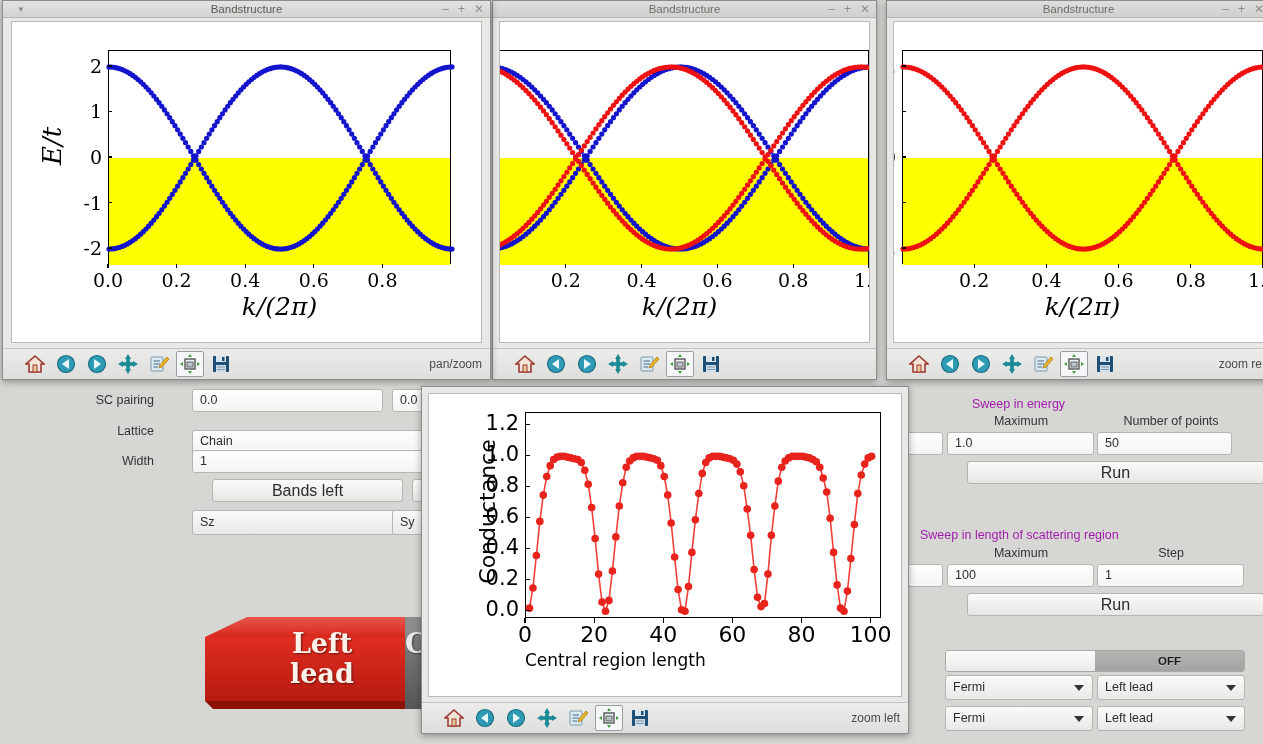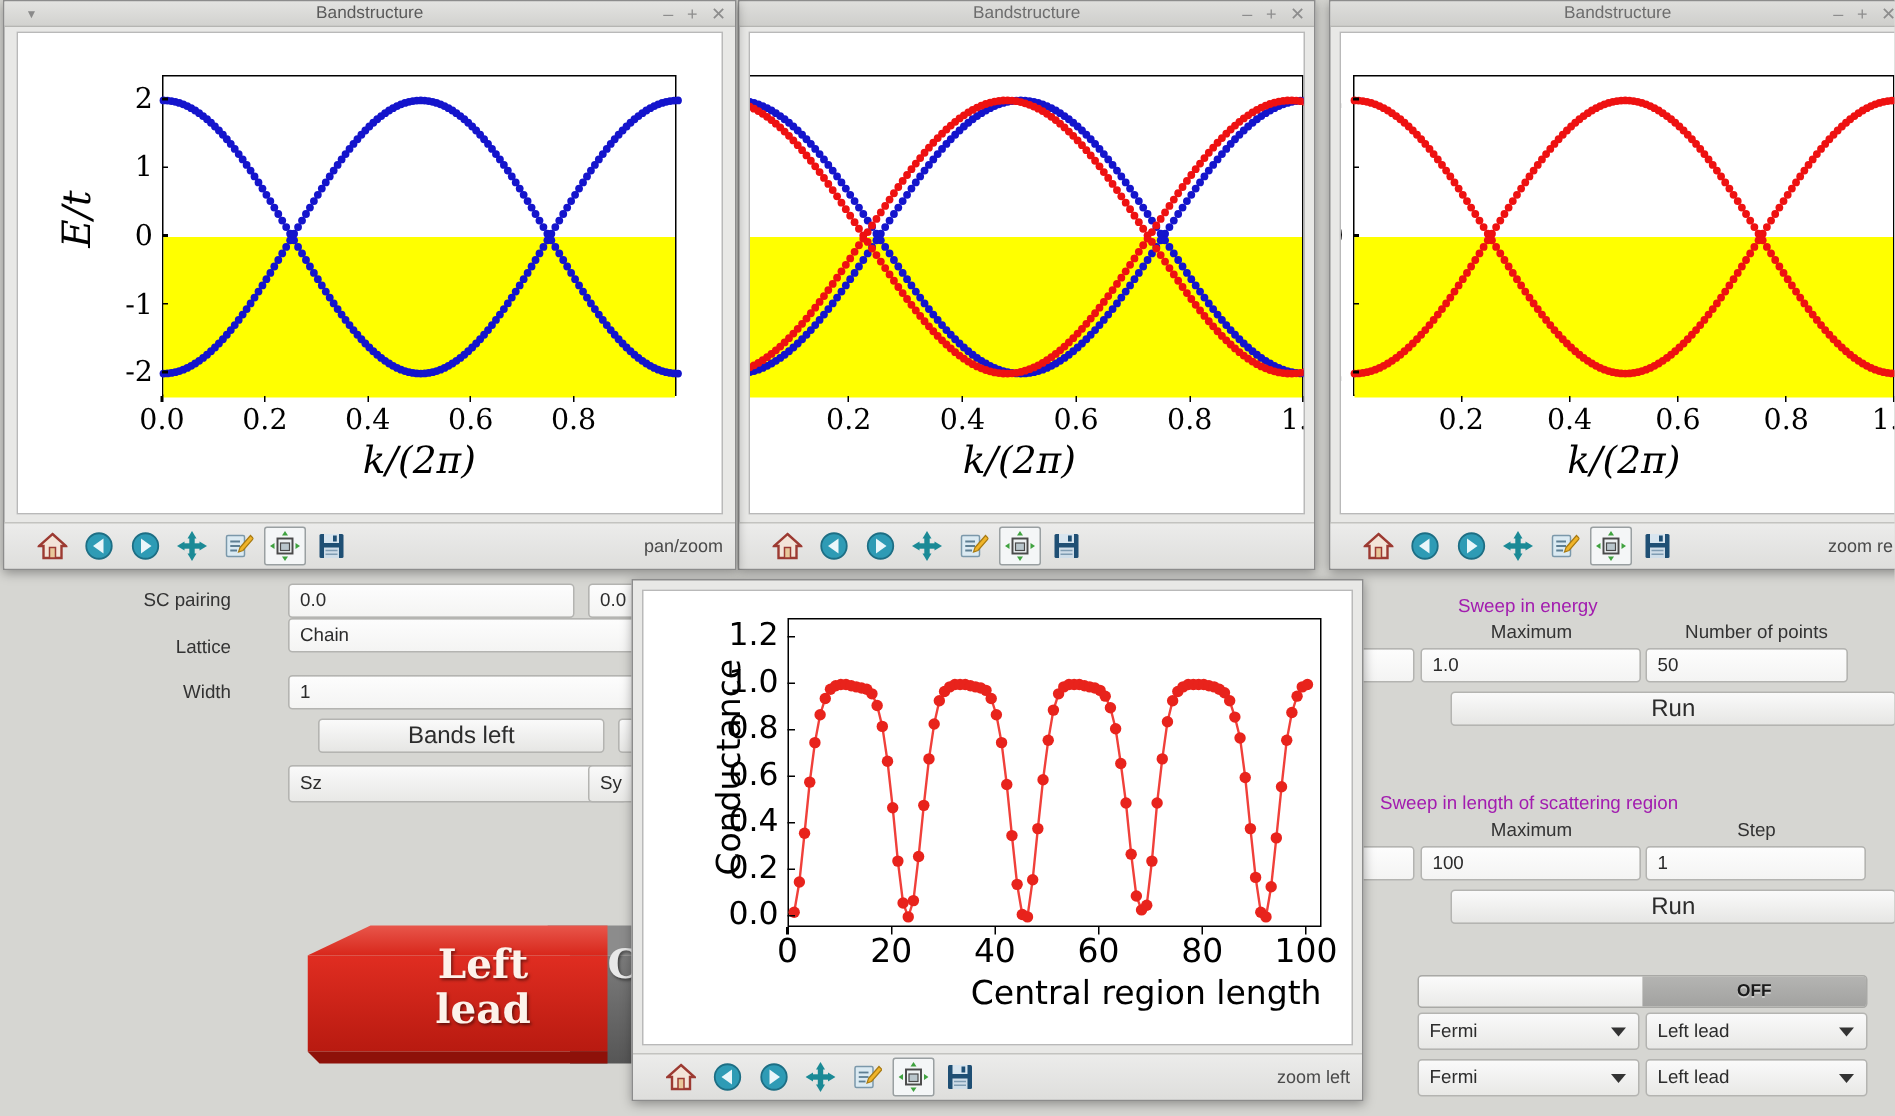--- a/index.html
+++ b/index.html
@@ -85,21 +85,21 @@
 </head>
 <body>
 
 <div class="app-bg"></div>
 
 <div class="frm-label" style="left:20px;top:393px;width:134px;">SC pairing</div>
 <div class="inp" style="left:192px;top:389px;width:191px;">0.0</div>
 <div class="inp" style="left:392px;top:389px;width:48px;">0.0</div>
 
 <div class="frm-label" style="left:20px;top:424px;width:134px;">Lattice</div>
-<div class="inp" style="left:192px;top:412px;width:240px;">Chain</div>
+<div class="inp" style="left:192px;top:430px;width:240px;">Chain</div>
 
 <div class="frm-label" style="left:20px;top:454px;width:134px;">Width</div>
 <div class="inp" style="left:192px;top:450px;width:240px;">1</div>
 
 <div class="btn" style="left:192px;top:479px;width:191px;">Bands left</div>
 <div class="btn" style="left:392px;top:479px;width:48px;"></div>
 
 <div class="sel" style="left:192px;top:510px;width:226px;">
   <span>Sz</span>
   <span class="caret"></span>
@@ -1681,21 +1681,21 @@
         <div class="ticklbl" style="left:34px;top:141.30075187969925px;width:56px;text-align:right;font-family:&quot;DejaVu Sans&quot;,sans-serif;font-size:21px;">0.4</div>
         <div style="position:absolute;left:96px;top:122.7233082706767px;width:5px;height:1.2px;background:#000;"></div>
         <div class="ticklbl" style="left:34px;top:110.32330827067669px;width:56px;text-align:right;font-family:&quot;DejaVu Sans&quot;,sans-serif;font-size:21px;">0.6</div>
         <div style="position:absolute;left:96px;top:91.74586466165414px;width:5px;height:1.2px;background:#000;"></div>
         <div class="ticklbl" style="left:34px;top:79.34586466165413px;width:56px;text-align:right;font-family:&quot;DejaVu Sans&quot;,sans-serif;font-size:21px;">0.8</div>
         <div style="position:absolute;left:96px;top:60.76842105263158px;width:5px;height:1.2px;background:#000;"></div>
         <div class="ticklbl" style="left:34px;top:48.36842105263158px;width:56px;text-align:right;font-family:&quot;DejaVu Sans&quot;,sans-serif;font-size:21px;">1.0</div>
         <div style="position:absolute;left:96px;top:29.79097744360903px;width:5px;height:1.2px;background:#000;"></div>
         <div class="ticklbl" style="left:34px;top:17.39097744360903px;width:56px;text-align:right;font-family:&quot;DejaVu Sans&quot;,sans-serif;font-size:21px;">1.2</div>
         <div class="axlabel-sans" style="left:-62px;top:105px;width:240px;text-align:center;font-size:22px;transform:rotate(-90deg);">Conductance</div>
-        <div class="axlabel-sans" style="left:96px;top:256px;width:356px;text-align:right;font-size:22px;">Central region length</div>
+        <div class="axlabel-sans" style="left:96px;top:256px;width:356px;text-align:left;font-size:17px;">Central region length</div>
       </div>
   </div>
   <div class="toolbar">
     <div class="tbtn">
         <svg width="20" height="20" viewBox="0 0 20 20">
           <polygon points="10,2 19,10 16,10 16,18 4,18 4,10 1,10" fill="#f3e4d8" stroke="#9c3a32" stroke-width="1.6"></polygon>
           <rect x="8" y="11" width="4" height="7" fill="#e8c89a" stroke="#9c3a32" stroke-width="1"></rect>
         </svg>
       </div>
     <div class="tbtn">

